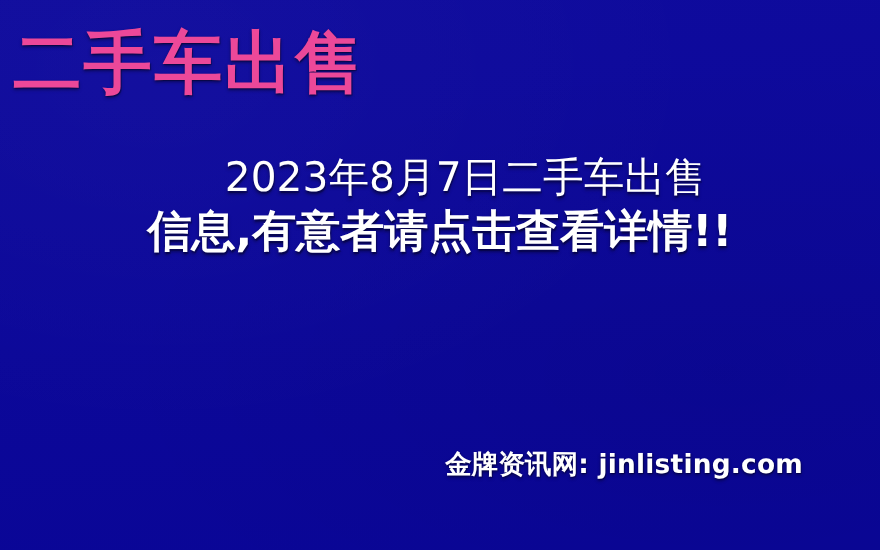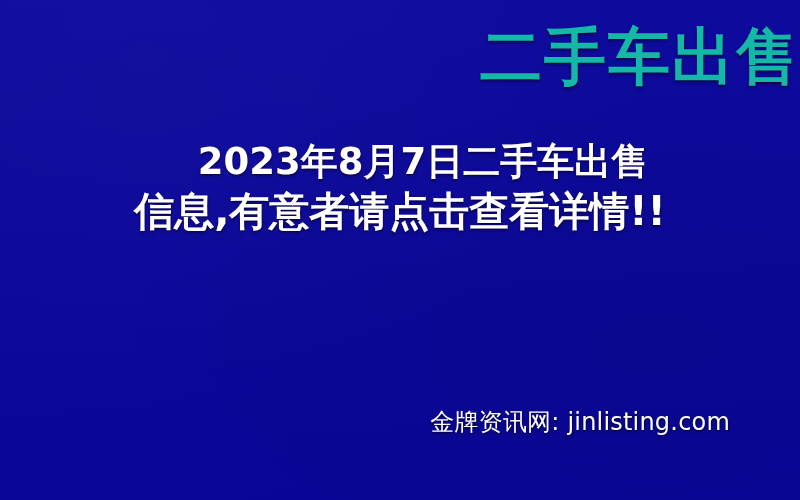--- a/index.html
+++ b/index.html
@@ -40,22 +40,22 @@
     position: relative;
     z-index: 1;
     height: 100%;
   }
 
   .headline {
     position: absolute;
     left: 12px;
     right: 0;
     top: 22px;
-    text-align: right;
-    color: #14b8a6;
+    text-align: left;
+    color: #ec4899;
     font-size: 62px;
     font-weight: 700;
     line-height: 1.12;
     letter-spacing: 2px;
     white-space: nowrap;
     text-shadow:
       0 2px 3px rgba(0,0,0,0.45),
       1px 1px 0 rgba(0,0,0,0.25);
   }
 
@@ -70,40 +70,40 @@
   .body-line {
     color: #ffffff;
     white-space: nowrap;
     text-shadow:
       0 2px 3px rgba(0,0,0,0.42),
       1px 1px 0 rgba(0,0,0,0.22);
   }
 
   .body-line-1 {
     font-size: 37px;
-    font-weight: 700;
+    font-weight: 400;
     line-height: 1.28;
     letter-spacing: 0px;
     padding-left: 46px;
   }
 
   .body-line-2 {
     font-size: 40px;
     font-weight: 700;
     line-height: 1.32;
     letter-spacing: 0px;
   }
 
   .footer {
     position: absolute;
     right: 70px;
     bottom: 62px;
     color: #ffffff;
     font-size: 24px;
-    font-weight: 400;
+    font-weight: 700;
     letter-spacing: 0.2px;
     white-space: nowrap;
     text-shadow:
       0 2px 3px rgba(0,0,0,0.45),
       1px 1px 0 rgba(0,0,0,0.25);
   }
 </style>
 </head>
 <body>
 

